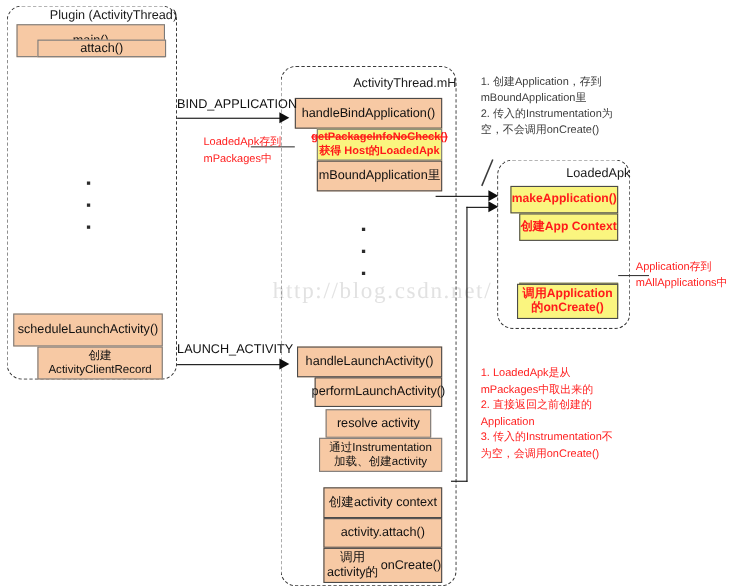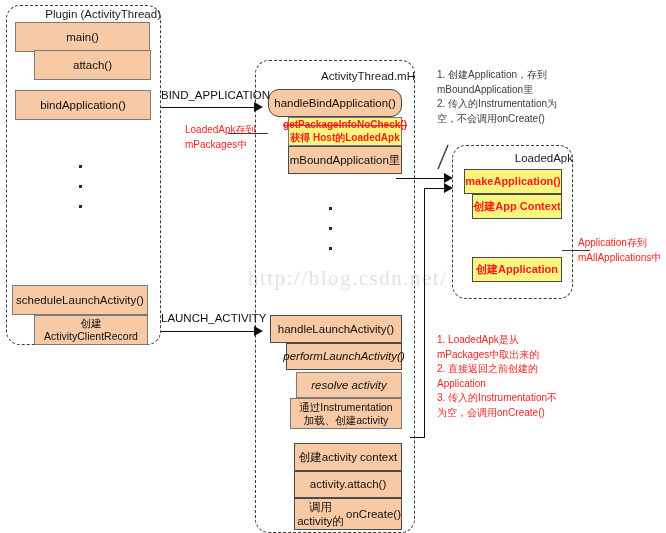--- a/index.html
+++ b/index.html
@@ -111,77 +111,80 @@
     white-space:nowrap;
     letter-spacing:1.5px;
     pointer-events:none;
   }
 </style>
 </head>
 <body>
 
 <div id="stage">
 
-  <div class="watermark" style="left:248px;top:266px;">http://blog.csdn.net/</div>
+  <div class="watermark" style="left:248px;top:252px;">http://blog.csdn.net/</div>
 
   <div class="panel" style="left:6px;top:5px;width:155px;height:340px;"></div>
   <div class="panel-title" style="left:6px;top:8px;width:155px;">Plugin (ActivityThread)</div>
 
   <div class="box" style="left:15px;top:22px;width:135px;height:30px;">main()</div>
-  <div class="box" style="left:34px;top:50px;width:117px;height:30px;">attach()</div>
-  <div class="box" style="left:15px;top:90px;width:136px;height:30px;">bindApplication()</div>
+  <div class="box" style="left:34px;top:36px;width:117px;height:16px;">attach()</div>
 
   <div class="dots" style="left:79px;top:165px;">
     <span></span>
       <span></span>
       <span></span>
   </div>
 
   <div class="box" style="left:12px;top:285px;width:136px;height:30px;">scheduleLaunchActivity()</div>
   <div class="box" style="left:34px;top:315px;width:114px;height:30px;font-size:10.5px;">创建ActivityClientRecord</div>
 
   <div class="panel" style="left:255px;top:60px;width:160px;height:473px;"></div>
   <div class="panel-title" style="left:255px;top:70px;width:160px;">ActivityThread.mH</div>
 
-  <div class="box dark-border" style="left:268px;top:89px;width:134px;height:28px;border-radius:11px;">handleBindApplication()</div>
+  <div class="box dark-border" style="left:268px;top:89px;width:134px;height:28px;">handleBindApplication()</div>
 
   <div class="box yellow" style="left:288px;top:117px;width:114px;height:29px;flex-direction:column;">
     <span class="strike">getPackageInfoNoCheck()</span>
     <span class="l2">获得 Host的LoadedApk</span>
   </div>
 
   <div class="box dark-border" style="left:288px;top:146px;width:114px;height:28px;">mBoundApplication里</div>
 
   <div class="dots" style="left:329px;top:207px;">
     <span></span>
       <span></span>
       <span></span>
   </div>
 
   <div class="box dark-border" style="left:270px;top:315px;width:132px;height:28px;">handleLaunchActivity()</div>
-  <div class="box dark-border" style="left:286px;top:343px;width:116px;height:27px;font-style:italic;">performLaunchActivity()</div>
-  <div class="box" style="left:296px;top:372px;width:106px;height:26px;font-style:italic;">resolve activity</div>
+  <div class="box dark-border" style="left:286px;top:343px;width:116px;height:27px;">performLaunchActivity()</div>
+  <div class="box" style="left:296px;top:372px;width:96px;height:26px;">resolve activity</div>
   <div class="box" style="left:290px;top:398px;width:112px;height:31px;flex-direction:column;font-size:10.5px;">
     <span>通过Instrumentation</span>
     <span class="l2">加载、创建activity</span>
   </div>
 
   <div class="box dark-border" style="left:294px;top:443px;width:108px;height:28px;">创建activity context</div>
   <div class="box dark-border" style="left:294px;top:471px;width:108px;height:27px;">activity.attach()</div>
   <div class="box dark-border" style="left:294px;top:498px;width:108px;height:32px;flex-direction:row;">
     <span>调用activity的</span>
     <span class="l2">onCreate()</span>
   </div>
 
   <div class="panel" style="left:452px;top:145px;width:121px;height:154px;"></div>
   <div class="panel-title" style="left:452px;top:152px;width:121px;">LoadedApk</div>
 
   <div class="box yellow-plain" style="left:464px;top:169px;width:98px;height:25px;">makeApplication()</div>
   <div class="box yellow-plain" style="left:472px;top:194px;width:90px;height:25px;">创建App Context</div>
   <div class="box yellow-plain" style="left:472px;top:222px;width:90px;height:25px;margin-top:35px;">创建Application</div>
+  <div class="box yellow-plain" style="left:470px;top:258px;width:92px;height:32px;flex-direction:column;">
+    <span>调用Application</span>
+    <span class="l2">的onCreate()</span>
+  </div>
 
   <div class="edge-label" style="left:161px;top:89px;">BIND_APPLICATION</div>
   <div class="hline" style="left:161px;top:107px;width:96px;"></div>
   <div class="arrowhead" style="left:254px;top:102px;"></div>
 
   <div class="edge-label" style="left:161px;top:312px;">LAUNCH_ACTIVITY</div>
   <div class="hline" style="left:161px;top:331px;width:96px;"></div>
   <div class="arrowhead" style="left:254px;top:326px;"></div>
 
   <div class="leader" style="left:228px;top:133px;width:40px;"></div>

